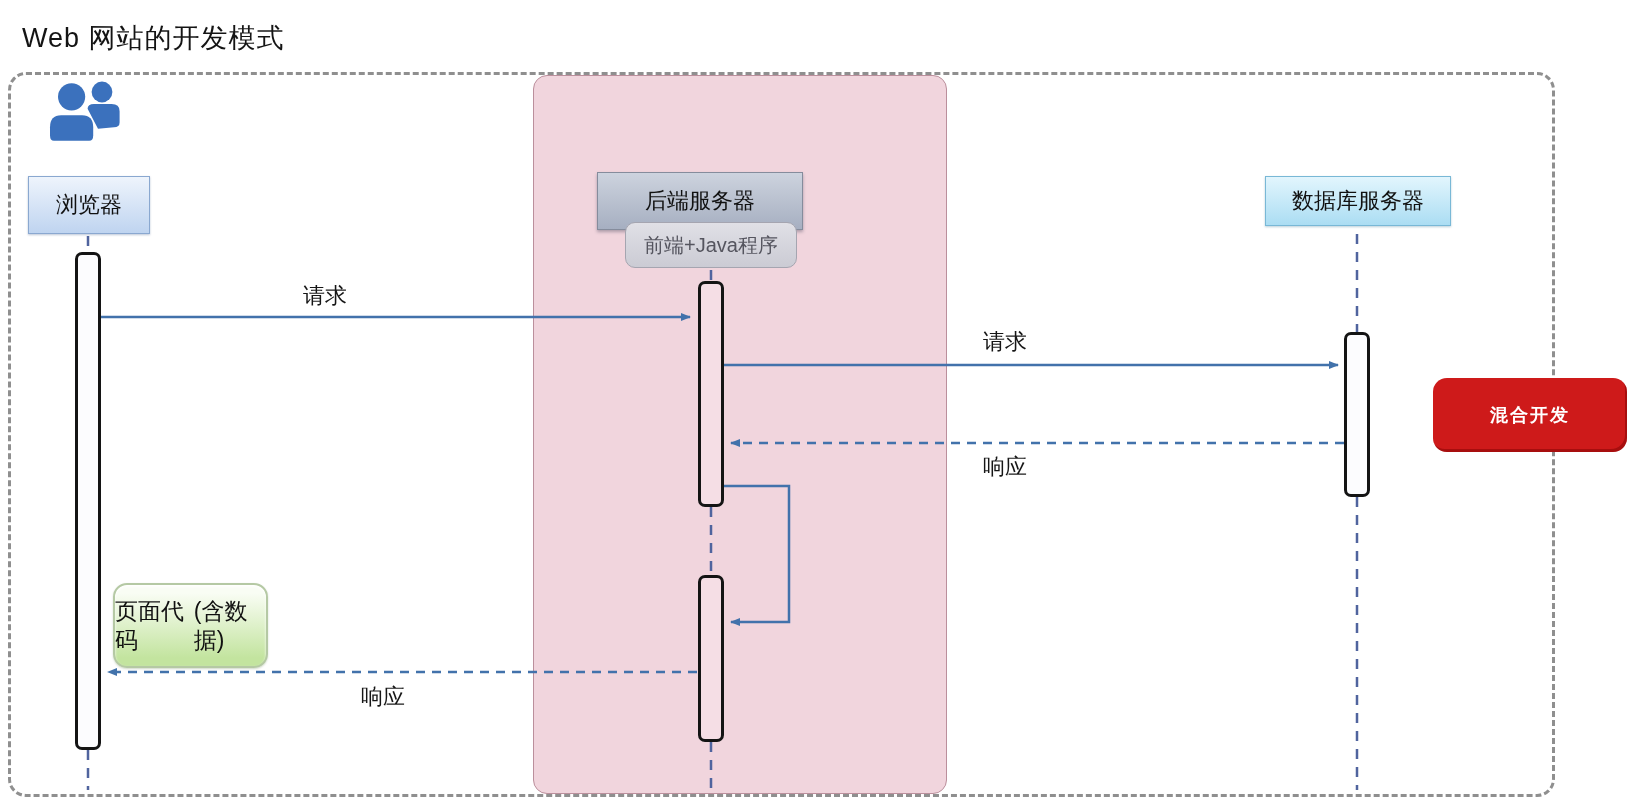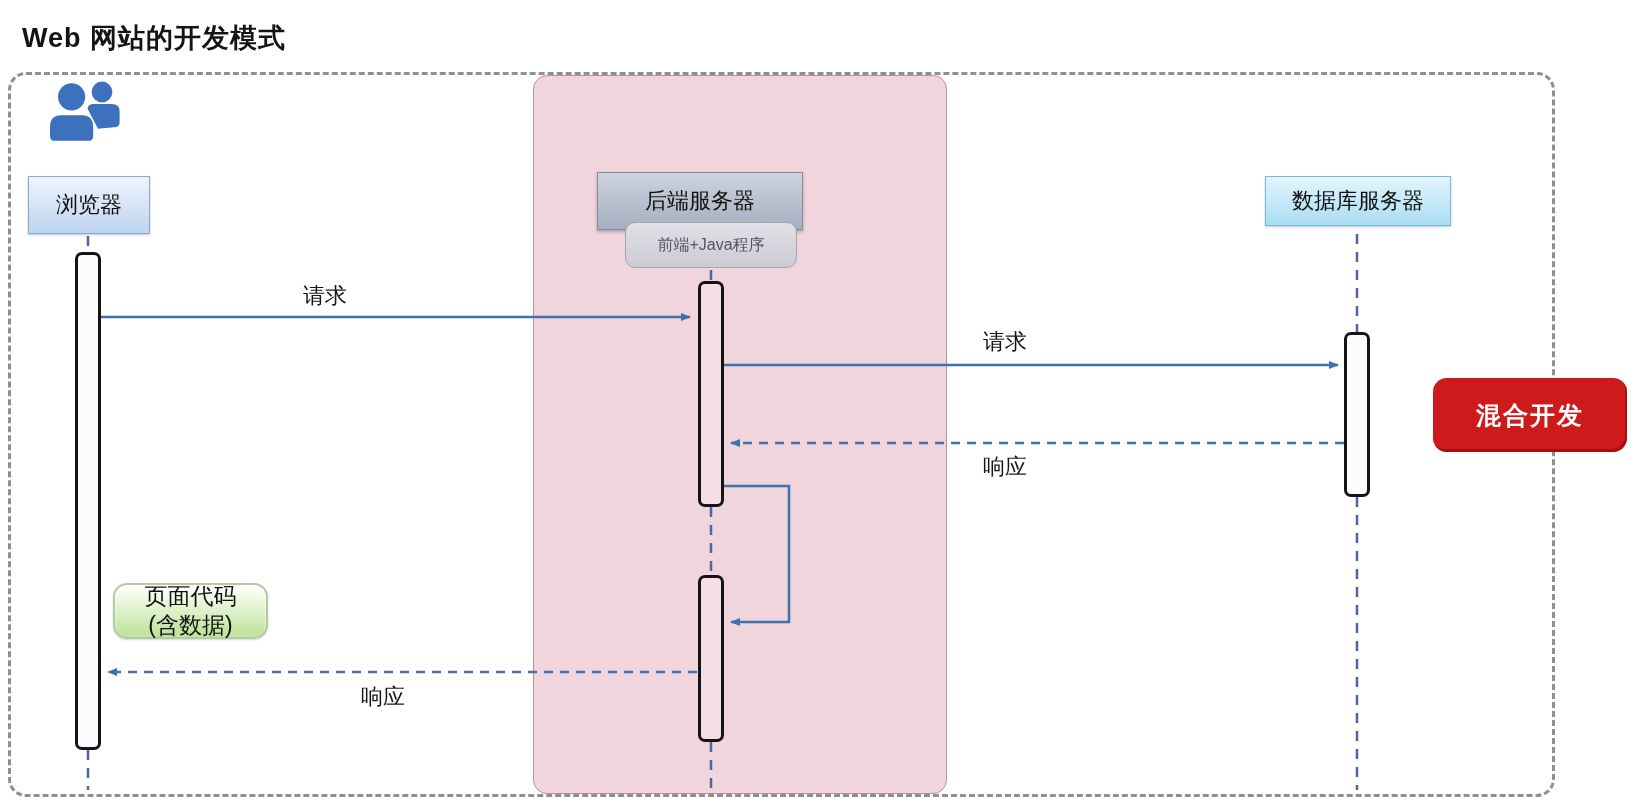--- a/index.html
+++ b/index.html
@@ -17,21 +17,21 @@
     color:var(--ink);
   }
   .stage{
     position:relative;
     width:1651px;height:808px;
     background:#ffffff;
     overflow:hidden;
   }
   .page-title{
     position:absolute;left:22px;top:20px;
-    font-size:27px;font-weight:bold;color:#141414;
+    font-size:27px;font-weight:normal;color:#141414;
     letter-spacing:1px;
   }
   .outer-box{
     position:absolute;left:8px;top:72px;
     width:1547px;height:725px;
     border:3px dashed #8f8f8f;
     border-radius:18px;
     z-index:0;
   }
   .backend-region{
@@ -69,56 +69,56 @@
     background:linear-gradient(#e2f5fd,#abddf3);
     border:1px solid #79b8d6;
     box-shadow:0 1px 2px rgba(60,120,150,.35);
   }
   .actor-sub-box{
     position:absolute;left:625px;top:222px;width:172px;height:46px;
     background:linear-gradient(#e0e0e6,#cbcbd4);
     border:1px solid #a5a5b0;
     border-radius:10px;
     display:flex;align-items:center;justify-content:center;
-    font-size:16px;color:#55555f;
+    font-size:20px;color:#55555f;
     z-index:4;
   }
   .arrow-layer{
     position:absolute;left:0;top:0;z-index:2;
   }
   .activation-bar{
     position:absolute;width:26px;
     border:3px solid #141414;
     border-radius:7px;
     z-index:3;
   }
   .bar-light{background:#fcfcfe;}
   .bar-pink{background:#f5dee5;}
   .msg-label{
     position:absolute;width:110px;
     text-align:center;
     font-size:22px;color:#161616;
     z-index:4;
   }
   .note-page-code{
-    position:absolute;left:113px;top:583px;width:155px;height:56px;
+    position:absolute;left:113px;top:583px;width:155px;height:85px;
     background:linear-gradient(#f9fdf4 10%,#c3e49f 90%);
     border:2px solid #b5c9a4;
     border-radius:14px;
-    display:flex;flex-direction:column;align-items:center;justify-content:center;
+    display:flex;flex-direction:row;align-items:center;justify-content:center;
     font-size:23px;color:#111;line-height:1.25;
     box-shadow:inset 0 2px 3px rgba(255,255,255,.9), 0 1px 2px rgba(100,130,80,.3);
     z-index:4;
   }
   .badge-hybrid{
     position:absolute;left:1433px;top:378px;width:194px;height:74px;
     background:var(--red);
     border-radius:14px;
     display:flex;align-items:center;justify-content:center;
-    font-size:25px;font-weight:bold;color:#ffffff;
+    font-size:18px;font-weight:bold;color:#ffffff;
     letter-spacing:2px;
     box-shadow:inset -2px -3px 0 rgba(120,0,0,.45);
     z-index:6;
   }
 </style>
 </head>
 <body>
 
 <div class="stage">
 

